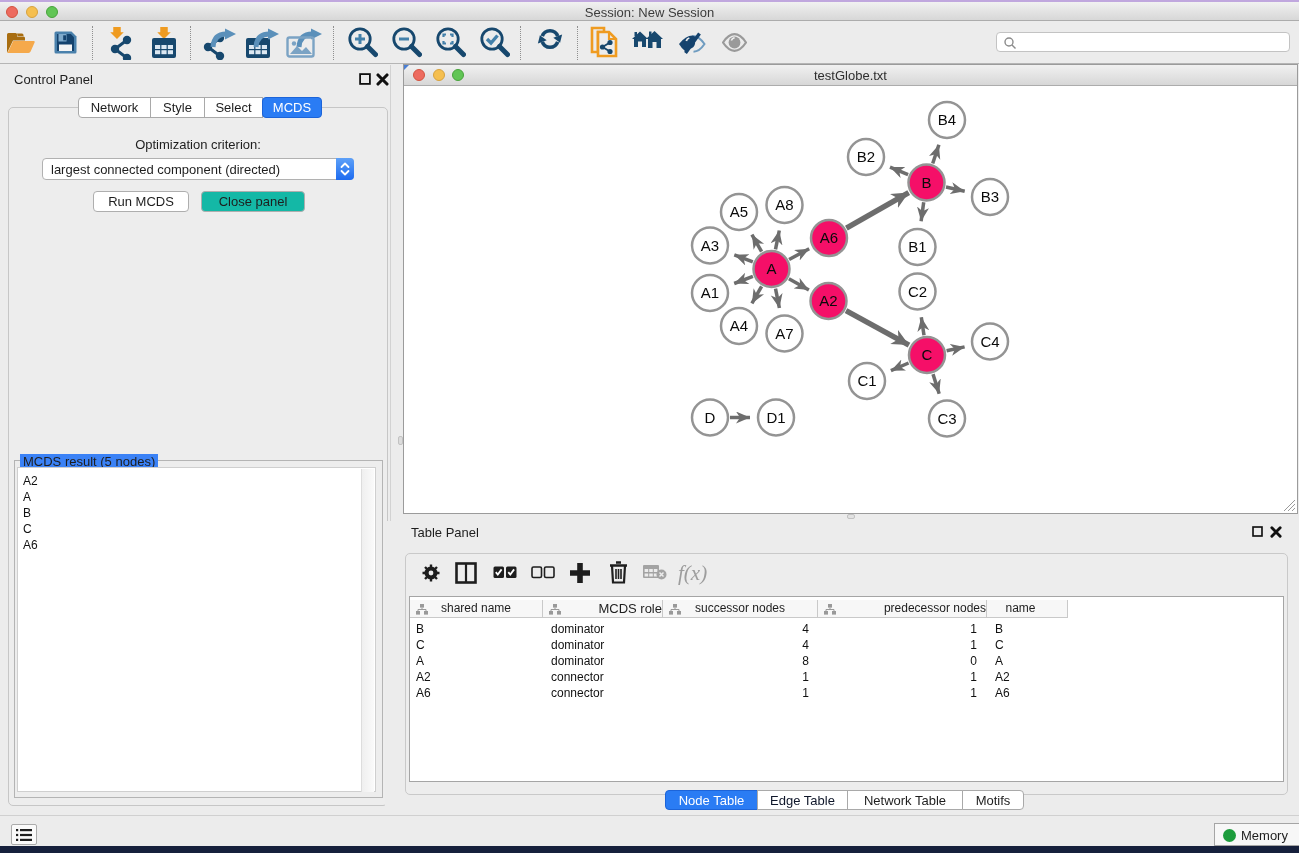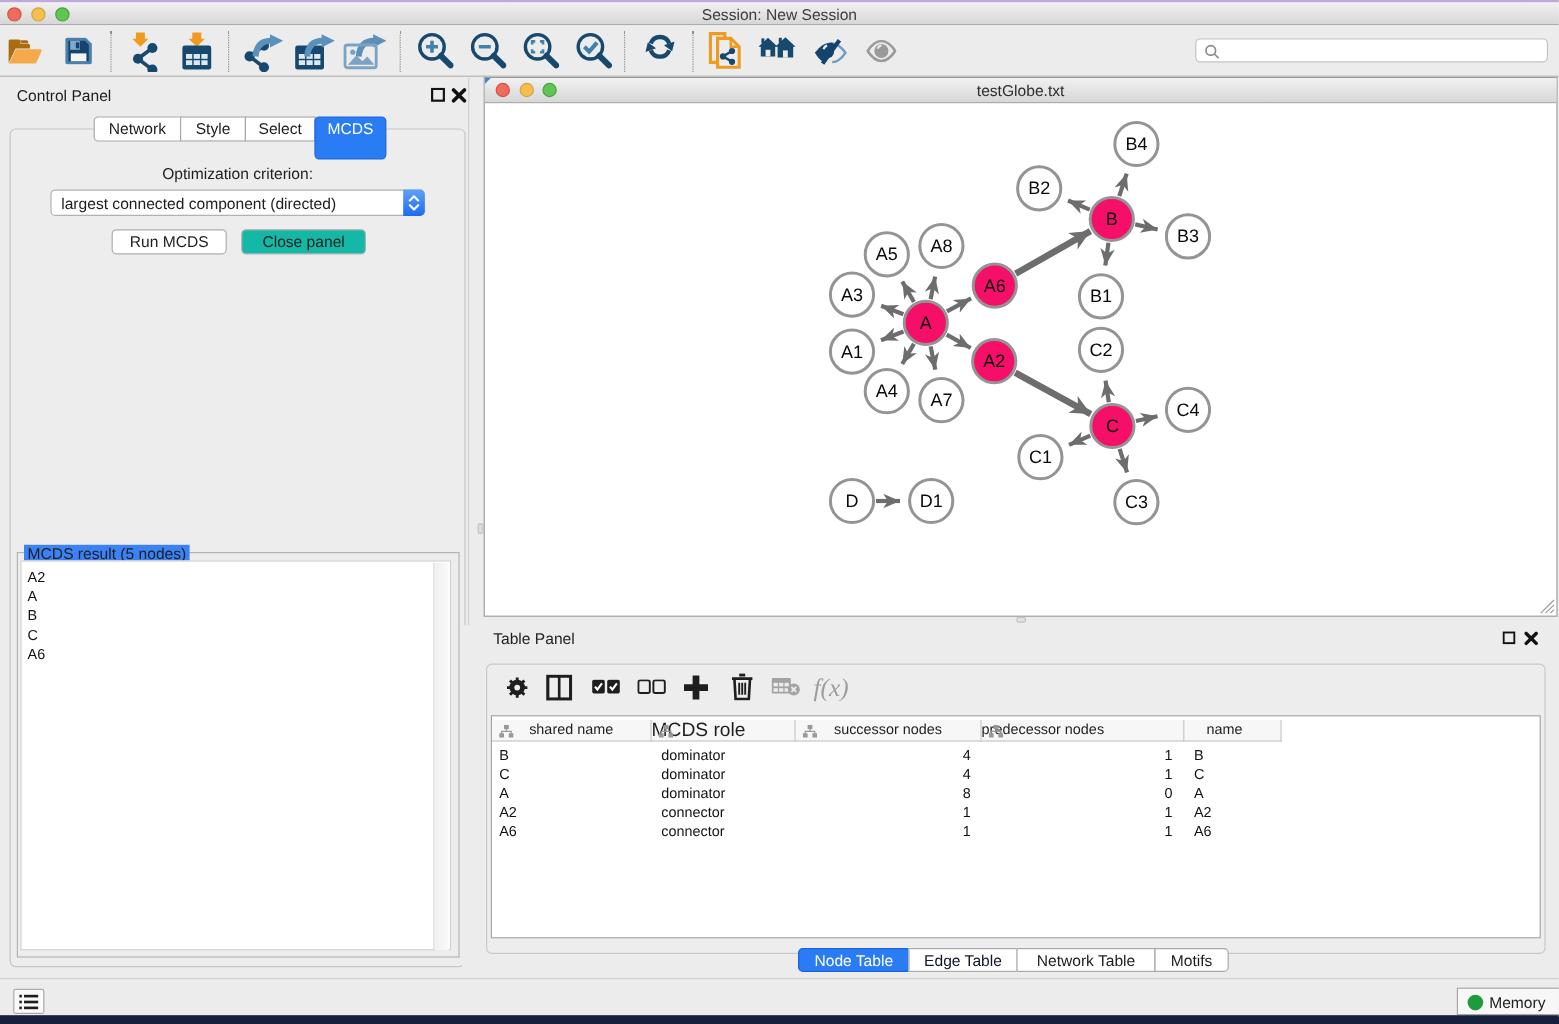--- a/index.html
+++ b/index.html
@@ -194,21 +194,21 @@
       <rect x="1.1" y="1.1" width="9.8" height="9.8" fill="none" stroke="#111" stroke-width="1.8"></rect>
     </svg>
   <svg width="13" height="13" style="position:absolute;left:376px;top:8px;" viewBox="0 0 13 13">
       <path d="M2 2 L11 11 M11 2 L2 11" stroke="#111" stroke-width="3.1" stroke-linecap="round"></path>
     </svg>
 
   <div class="abs" style="left:78px;top:32px;height:21px;font-size:13px;z-index:5;">
     <div class="abs" style="left:0;width:73px;height:21px;background:#fff;border:1px solid #a9a9a9;border-radius:4px 0 0 4px;text-align:center;line-height:20px;color:#1e1e1e;">Network</div>
     <div class="abs" style="left:72px;width:55px;height:21px;background:#fff;border:1px solid #a9a9a9;text-align:center;line-height:20px;color:#1e1e1e;">Style</div>
     <div class="abs" style="left:126px;width:59px;height:21px;background:#fff;border:1px solid #a9a9a9;text-align:center;line-height:20px;color:#1e1e1e;">Select</div>
-    <div class="abs" style="left:184px;width:60px;height:36px;background:#2a7cf4;border:1px solid #1c64d9;border-radius:4px;text-align:center;line-height:20px;color:#fff;">MCDS</div>
+    <div class="abs" style="left:184px;width:60px;height:21px;background:#2a7cf4;border:1px solid #1c64d9;border-radius:4px;text-align:center;line-height:20px;color:#fff;">MCDS</div>
   </div>
 
   <div class="abs" style="left:42px;top:93px;width:312px;height:22px;background:#fff;border:1px solid #b1b1b1;border-radius:4px;">
     <div style="position:absolute;left:8px;top:3px;font-size:13px;color:#1e1e1e;">largest connected component (directed)</div>
     <div style="position:absolute;right:-1px;top:-1px;width:18px;height:22px;border-radius:0 4px 4px 0;background:linear-gradient(#5ea1f8,#1d6bf0);">
       <svg width="10" height="14" style="position:absolute;left:4px;top:4px;" viewBox="0 0 10 14">
           <path d="M1.5 5 L5 1.5 L8.5 5" fill="none" stroke="#fff" stroke-width="1.8" stroke-linecap="round" stroke-linejoin="round"></path>
           <path d="M1.5 9 L5 12.5 L8.5 9" fill="none" stroke="#fff" stroke-width="1.8" stroke-linecap="round" stroke-linejoin="round"></path>
         </svg>
     </div>
@@ -389,39 +389,39 @@
     <div style="position:absolute;left:0;top:3px;width:658px;height:18px;background:#f7f7f7;border-bottom:1px solid #c9c9c9;"></div>
 <div style="position:absolute;left:0px;top:3px;width:133px;height:18px;border-right:1px solid #c9c9c9;text-align:center;font-size:12px;color:#1e1e1e;line-height:17px;">shared name</div>
       <div style="position:absolute;left:6px;top:7px;line-height:0;font-size:0;"><svg width="12" height="11" viewBox="0 0 12 11" style="vertical-align:-1px;">
           <g fill="#999">
             <rect x="4" y="0" width="4" height="3.6"></rect>
             <rect x="0" y="7" width="4" height="3.6"></rect>
             <rect x="8" y="7" width="4" height="3.6"></rect>
           </g>
           <path d="M6 3.6 L6 5.5 M2 7 L2 5.5 L10 5.5 L10 7" stroke="#999" fill="none"></path>
         </svg></div>
-<div style="position:absolute;left:133px;top:3px;width:120px;height:18px;border-right:1px solid #c9c9c9;text-align:left;font-size:16px;color:#1e1e1e;line-height:17px;">MCDS role</div>
+<div style="position:absolute;left:133px;top:3px;width:120px;height:18px;border-right:1px solid #c9c9c9;text-align:right;font-size:13px;color:#1e1e1e;line-height:17px;">MCDS role</div>
       <div style="position:absolute;left:139px;top:7px;line-height:0;font-size:0;"><svg width="12" height="11" viewBox="0 0 12 11" style="vertical-align:-1px;">
           <g fill="#999">
             <rect x="4" y="0" width="4" height="3.6"></rect>
             <rect x="0" y="7" width="4" height="3.6"></rect>
             <rect x="8" y="7" width="4" height="3.6"></rect>
           </g>
           <path d="M6 3.6 L6 5.5 M2 7 L2 5.5 L10 5.5 L10 7" stroke="#999" fill="none"></path>
         </svg></div>
 <div style="position:absolute;left:253px;top:3px;width:155px;height:18px;border-right:1px solid #c9c9c9;text-align:center;font-size:12px;color:#1e1e1e;line-height:17px;">successor nodes</div>
       <div style="position:absolute;left:259px;top:7px;line-height:0;font-size:0;"><svg width="12" height="11" viewBox="0 0 12 11" style="vertical-align:-1px;">
           <g fill="#999">
             <rect x="4" y="0" width="4" height="3.6"></rect>
             <rect x="0" y="7" width="4" height="3.6"></rect>
             <rect x="8" y="7" width="4" height="3.6"></rect>
           </g>
           <path d="M6 3.6 L6 5.5 M2 7 L2 5.5 L10 5.5 L10 7" stroke="#999" fill="none"></path>
         </svg></div>
-<div style="position:absolute;left:408px;top:3px;width:169px;height:18px;border-right:1px solid #c9c9c9;text-align:left;font-size:12px;color:#1e1e1e;line-height:17px;">predecessor nodes</div>
+<div style="position:absolute;left:408px;top:3px;width:169px;height:18px;border-right:1px solid #c9c9c9;text-align:right;font-size:12px;color:#1e1e1e;line-height:17px;">predecessor nodes</div>
       <div style="position:absolute;left:414px;top:7px;line-height:0;font-size:0;"><svg width="12" height="11" viewBox="0 0 12 11" style="vertical-align:-1px;">
           <g fill="#999">
             <rect x="4" y="0" width="4" height="3.6"></rect>
             <rect x="0" y="7" width="4" height="3.6"></rect>
             <rect x="8" y="7" width="4" height="3.6"></rect>
           </g>
           <path d="M6 3.6 L6 5.5 M2 7 L2 5.5 L10 5.5 L10 7" stroke="#999" fill="none"></path>
         </svg></div>
 <div style="position:absolute;left:577px;top:3px;width:81px;height:18px;border-right:1px solid #c9c9c9;text-align:center;font-size:12px;color:#1e1e1e;line-height:17px;padding-right:13px;">name</div>
 <div style="position:absolute;left:6px;top:24px;width:120px;height:16px;font-size:12px;color:#111;line-height:16px;">B</div>

